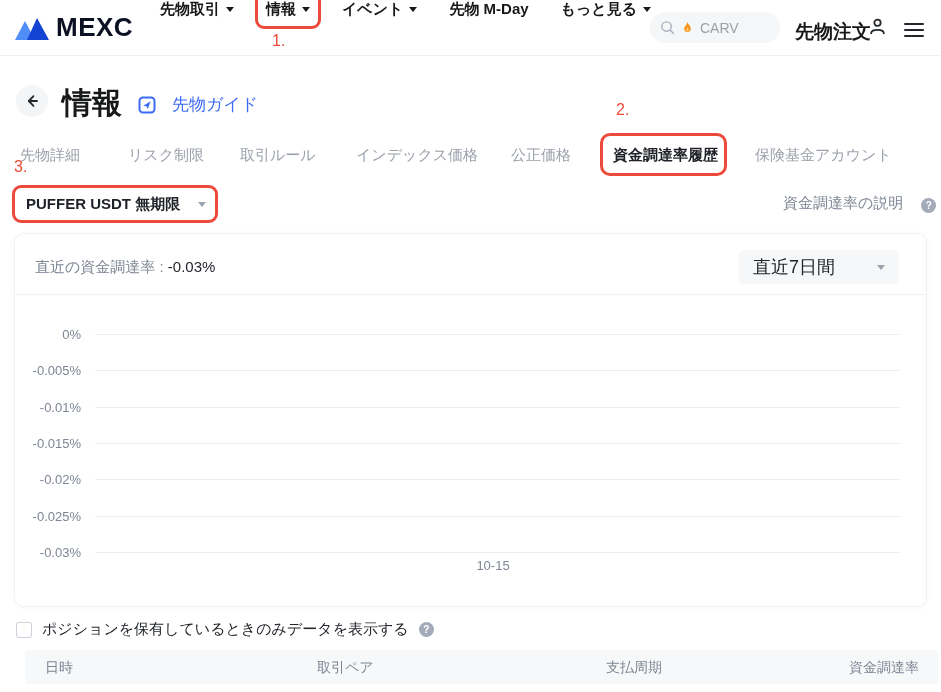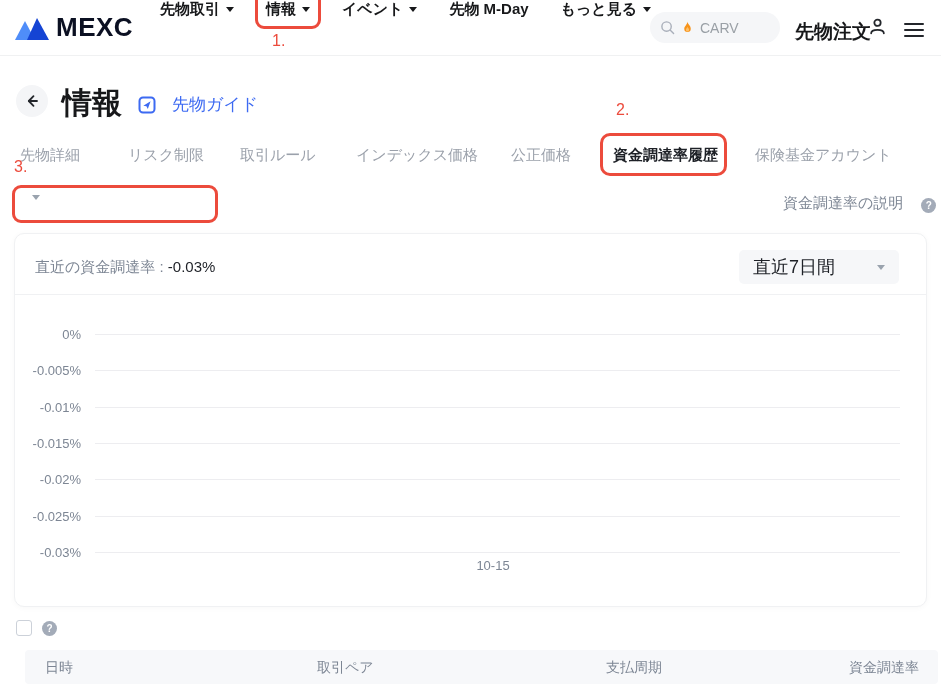--- a/index.html
+++ b/index.html
@@ -168,20 +168,21 @@
   <span class="tab" style="left:356px">インデックス価格</span>
   <span class="tab" style="left:511px">公正価格</span>
   <span class="tab active" style="left:613px">資金調達率履歴</span>
   <span class="tab" style="left:755px">保険基金アカウント</span>
   <div class="frame2"></div>
   <div class="step2">2.</div>
 
   <div class="step3">3.</div>
   <div class="frame3"></div>
   <div class="contract-select">
+    <span>PUFFER USDT 無期限</span>
     <i class="caret gray"></i>
   </div>
   <div class="help-link">
     <span>資金調達率の説明</span>
     <span class="q-icon"></span>
   </div>
 
   <div class="panel">
     <div class="panel-head">
       <span class="lbl">直近の資金調達率 : </span><span class="val">-0.03%</span>
@@ -205,20 +206,21 @@
     <div class="ytick" style="top:282px">-0.025%</div>
     <div class="gridline" style="top:282px"></div>
     <div class="ytick" style="top:318px">-0.03%</div>
     <div class="gridline" style="top:318px"></div>
 
     <div class="xtick">10-15</div>
   </div>
 
   <div class="filter-row">
     <span class="checkbox"></span>
+    <span>ポジションを保有しているときのみデータを表示する</span>
     <span class="q-icon"></span>
   </div>
 
   <div class="thead">
     <span class="th" style="left:20px">日時</span>
     <span class="th" style="left:292px">取引ペア</span>
     <span class="th" style="left:581px">支払周期</span>
     <span class="th" style="right:19px">資金調達率</span>
   </div>
 

